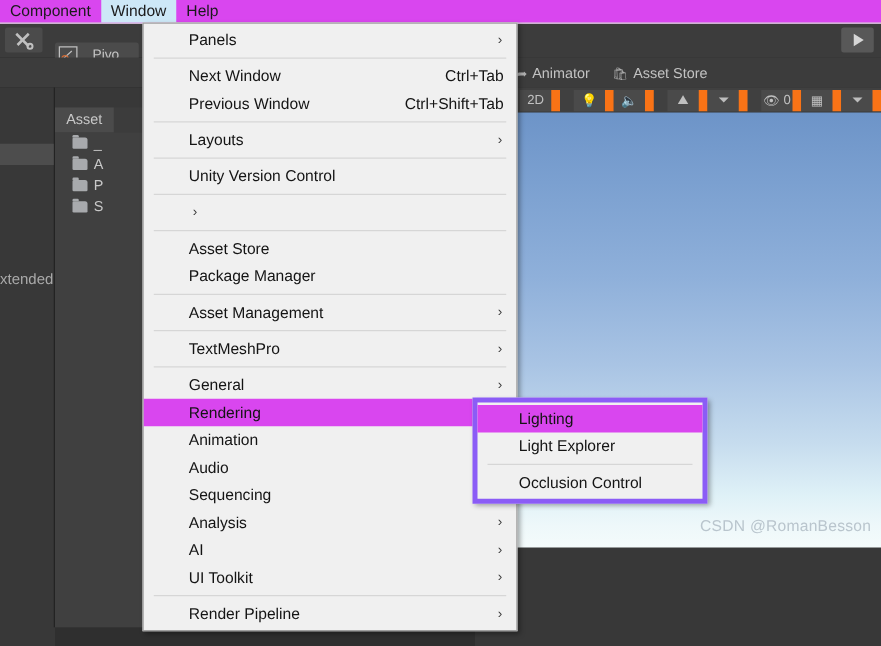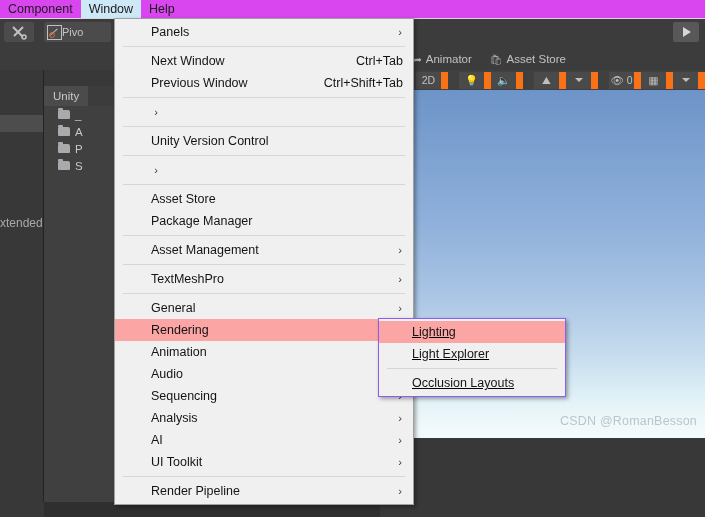--- a/index.html
+++ b/index.html
@@ -63,26 +63,26 @@
     display: flex;
     align-items: center;
     justify-content: center;
     color: #b8b8b8;
   }
   .tools-icon {
     left: 4px; top: 4px; width: 30px; height: 20px;
     font-size: 13px;
   }
   .pivot-btn {
-    left: 44px; top: 4px; width: 64px; height: 20px;
+    left: 44px; top: 16px; width: 64px; height: 20px;
     font-size: 11px;
     color: #c4c4c4;
     justify-content: flex-start;
     padding-left: 3px;
-    gap: 0;
+    gap: 12px;
     overflow: hidden;
   }
   .pivot-glyph {
     width: 13px; height: 13px;
     border: 1px solid #c0c0c0;
     position: relative;
     flex: none;
   }
   .pivot-glyph::after {
     content: "";
@@ -323,21 +323,21 @@
     display: flex;
     align-items: center;
     position: relative;
     padding: 0 10px 0 36px;
     font-size: 12.5px;
     color: #141414;
     white-space: nowrap;
     box-sizing: border-box;
   }
   .mi.hl {
-    background: #fca5a5;
+    background: #d946ef;
   }
   .mi-label { flex: 1; }
   .mi-accel {
     font-size: 12.5px;
     color: #141414;
     padding-left: 18px;
   }
   .mi-arrow {
     font-size: 11px;
     color: #3a3a3a;
@@ -350,26 +350,25 @@
     background: #d6d6d6;
     margin: 3px 8px 3px 8px;
   }
 
   
   .submenu {
     position: absolute;
     left: 378px; top: 318px;
     width: 188px;
     background: #f0f0f0;
-    border: 1px solid #8b5cf6;
+    border: 4px solid #8b5cf6;
     box-shadow: 2px 2px 4px rgba(0,0,0,0.35);
     z-index: 70;
     padding: 2px 0;
     box-sizing: border-box;
-    text-decoration: underline;
   }
   .submenu .mi { padding-left: 33px; }
 </style>
 </head>
 <body>
 
 <div id="app">
 
   <div class="editor-toolbar">
     <div class="tool-btn tools-icon">
@@ -390,21 +389,21 @@
 
   <div class="editor-strip"></div>
 
   <div class="left-dark"></div>
   <div class="panel-divider-v"></div>
   <div class="sidebar-sel"></div>
   <div class="left-label">xtended</div>
 
   <div class="proj-tabrow">
     <div class="proj-tab">
-      <span>Unity</span>
+      <span>Asset</span>
     </div>
   </div>
 
   <div class="proj-body">
     <div class="proj-row">
       <span class="folder-ico"></span>
       <span>_</span>
     </div>
     <div class="proj-row">
       <span class="folder-ico"></span>
@@ -497,20 +496,21 @@
       <div class="mi">
         <span class="mi-label">Next Window</span>
         <span class="mi-accel">Ctrl+Tab</span>
       </div>
       <div class="mi">
         <span class="mi-label">Previous Window</span>
         <span class="mi-accel">Ctrl+Shift+Tab</span>
       </div>
       <div class="msep"></div>
       <div class="mi">
+        <span class="mi-label">Layouts</span>
         <span class="mi-arrow">›</span>
       </div>
       <div class="msep"></div>
       <div class="mi">
         <span class="mi-label">Unity Version Control</span>
       </div>
       <div class="msep"></div>
       <div class="mi">
         <span class="mi-arrow">›</span>
       </div>
@@ -573,17 +573,17 @@
 
   <div class="submenu" id="rendering-submenu">
       <div class="mi hl">
         <span class="mi-label">Lighting</span>
       </div>
       <div class="mi">
         <span class="mi-label">Light Explorer</span>
       </div>
       <div class="msep"></div>
       <div class="mi">
-        <span class="mi-label">Occlusion Layouts</span>
+        <span class="mi-label">Occlusion Control</span>
       </div>
     </div>
 
 </div>
 
 </body></html>

